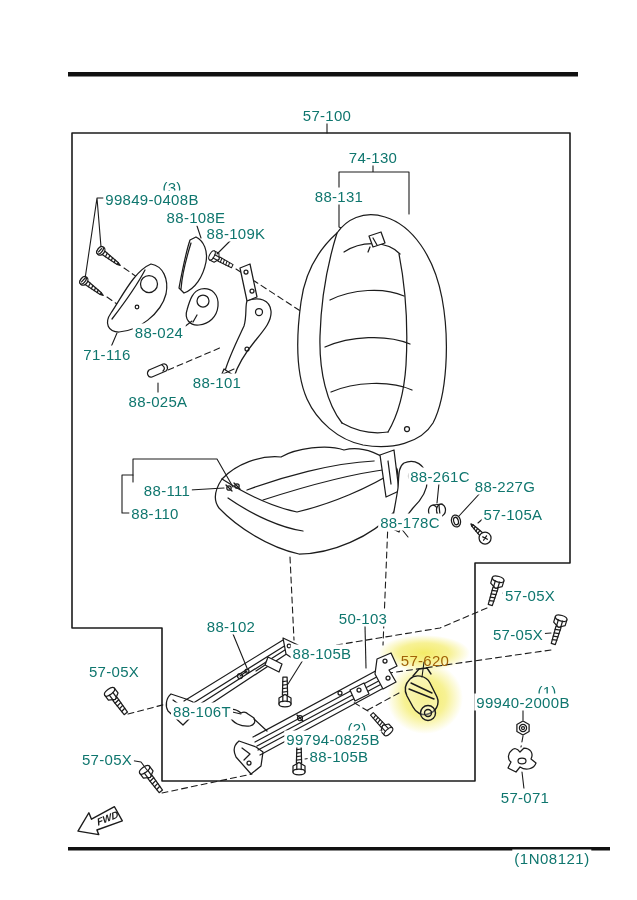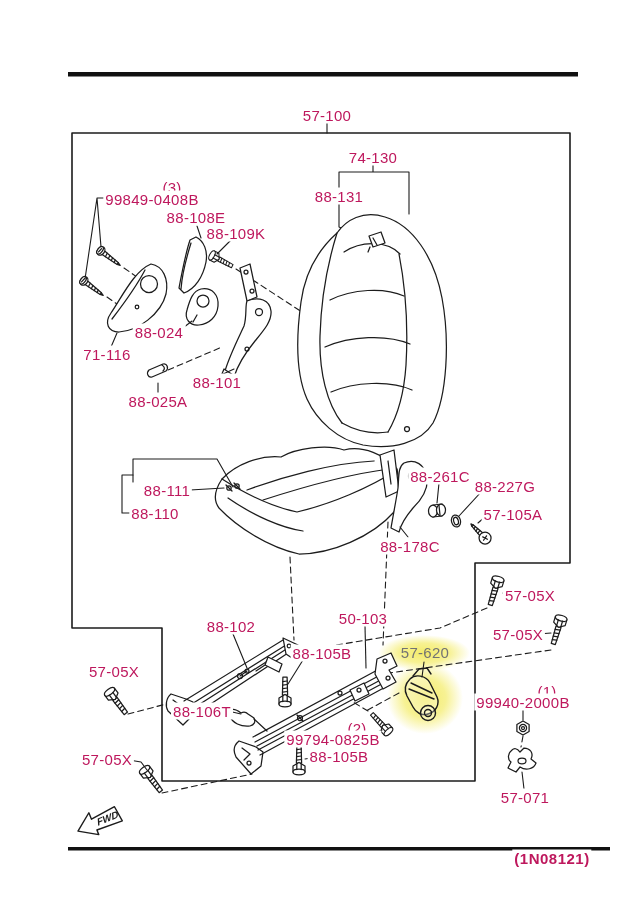--- a/index.html
+++ b/index.html
@@ -1,22 +1,22 @@
 <!DOCTYPE html>
 <html><head>
 <meta charset="utf-8">
 <style>
   html,body{margin:0;padding:0;background:#fff;}
   .stage{position:relative;width:637px;height:900px;background:#fff;overflow:hidden;
          font-family:"Liberation Sans", sans-serif;color:#1b1b1b;}
   svg{position:absolute;left:0;top:0;}
   .lbl{position:absolute;transform:translate(-50%,-50%);font-size:15px;line-height:1;
-       letter-spacing:.3px;background:#fff;padding:1px 2px;white-space:nowrap;color:#be185d;}
-  .hl{background:transparent;color:#737373;}
-  .sheet{font-weight:700;letter-spacing:.5px;}
+       letter-spacing:.3px;background:#fff;padding:1px 2px;white-space:nowrap;color:#0f766e;}
+  .hl{background:transparent;color:#a16207;margin-top:8px;}
+  .sheet{font-weight:400;letter-spacing:.5px;}
 </style>
 </head>
 <body>
 
 <div class="stage">
 
 <svg width="637" height="900" viewBox="0 0 637 900" stroke="#1c1c1c" stroke-width="1.25" fill="none" stroke-linecap="round" stroke-linejoin="round">
 
   <defs>
     <radialGradient id="glow">
@@ -281,21 +281,21 @@
   <div class="lbl" style="left:236px;top:233px">88-109K</div>
   <div class="lbl" style="left:159px;top:332px">88-024</div>
   <div class="lbl" style="left:107px;top:354px">71-116</div>
   <div class="lbl" style="left:217px;top:382px">88-101</div>
   <div class="lbl" style="left:158px;top:401px">88-025A</div>
   <div class="lbl" style="left:167px;top:490px">88-111</div>
   <div class="lbl" style="left:155px;top:513px">88-110</div>
   <div class="lbl" style="left:440px;top:476px">88-261C</div>
   <div class="lbl" style="left:505px;top:486px">88-227G</div>
   <div class="lbl" style="left:513px;top:514px">57-105A</div>
-  <div class="lbl" style="left:410px;top:546px">88-178C</div>
+  <div class="lbl" style="left:410px;top:522px">88-178C</div>
   <div class="lbl" style="left:530px;top:595px">57-05X</div>
   <div class="lbl" style="left:518px;top:634px">57-05X</div>
   <div class="lbl" style="left:231px;top:626px">88-102</div>
   <div class="lbl" style="left:363px;top:618px">50-103</div>
   <div class="lbl" style="left:322px;top:653px">88-105B</div>
   <div class="lbl hl" style="left:425px;top:652px">57-620</div>
   <div class="lbl" style="left:114px;top:671px">57-05X</div>
   <div class="lbl" style="left:202px;top:711px">88-106T</div>
   <div class="lbl" style="left:547px;top:691px">(1)</div>
   <div class="lbl" style="left:523px;top:702px">99940-2000B</div>

